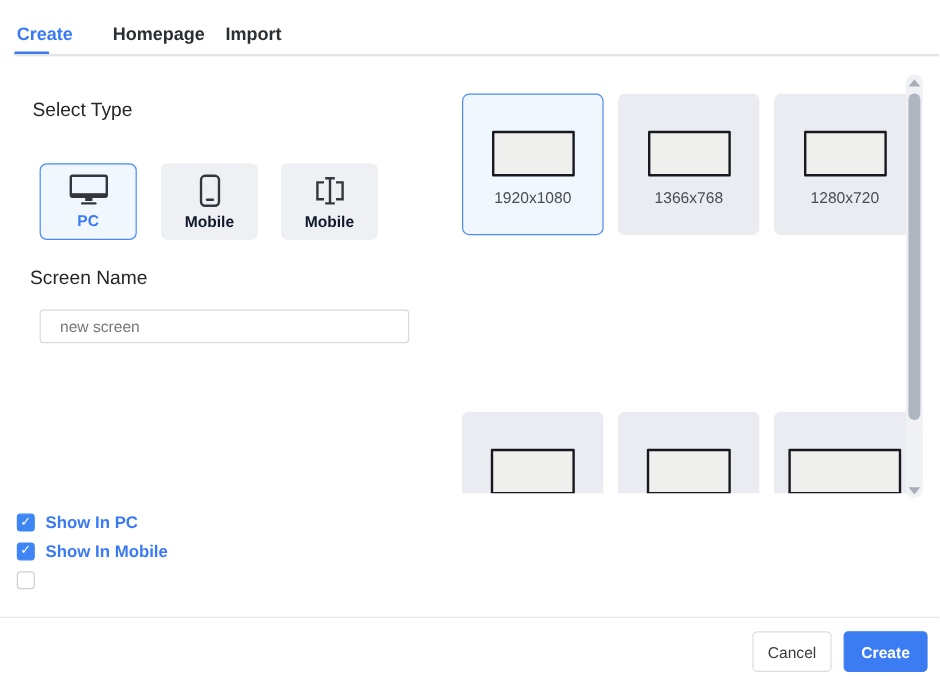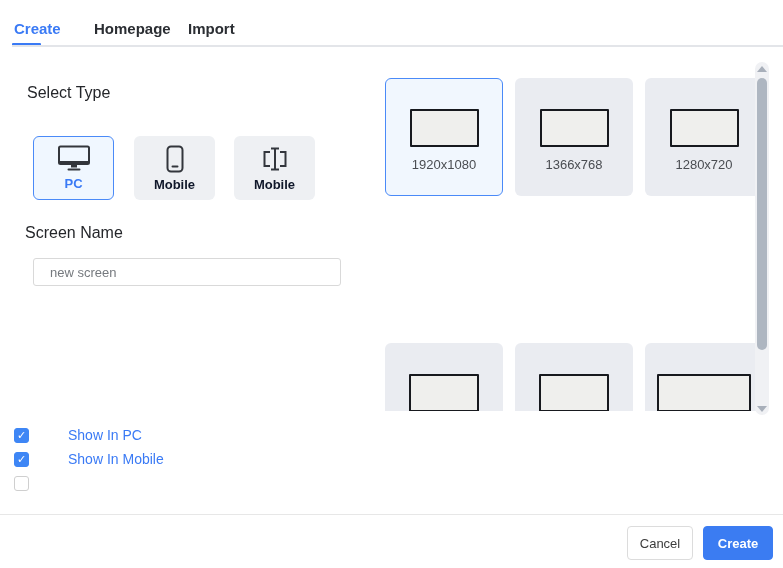--- a/index.html
+++ b/index.html
@@ -71,21 +71,21 @@
 
   
   .chk-row { position: absolute; left: 14px; display: flex; align-items: center; gap: 9px; cursor: pointer; }
   .chk-box {
     width: 15px; height: 15px; border-radius: 3px; background: #fff;
     border: 1px solid #cfcfcf; display: flex; align-items: center; justify-content: center;
     flex: 0 0 auto;
   }
   .chk-box.checked { background: #3e86f5; border-color: #3e86f5; }
   .chk-box .mark { color: #fff; font-size: 11px; line-height: 1; font-weight: 700; }
-  .chk-label { font-size: 14px; font-weight: 400; color: #5c5e63; margin-left: 30px; }
+  .chk-label { font-size: 14px; font-weight: 700; color: #5c5e63; }
   .chk-label.on { color: #3a7af5; }
 
   
   .footer-divider { position: absolute; left: 0; top: 514px; width: 783px; height: 1px; background: #e7e7e7; }
   .btn {
     position: absolute; top: 526px; height: 34px; border-radius: 4px;
     font-family: "Liberation Sans", sans-serif; font-size: 13px; cursor: pointer;
     display: flex; align-items: center; justify-content: center;
   }
   .btn-cancel { left: 627px; width: 66px; background: #fff; border: 1px solid #dcdcdc; color: #3c3c3c; }

